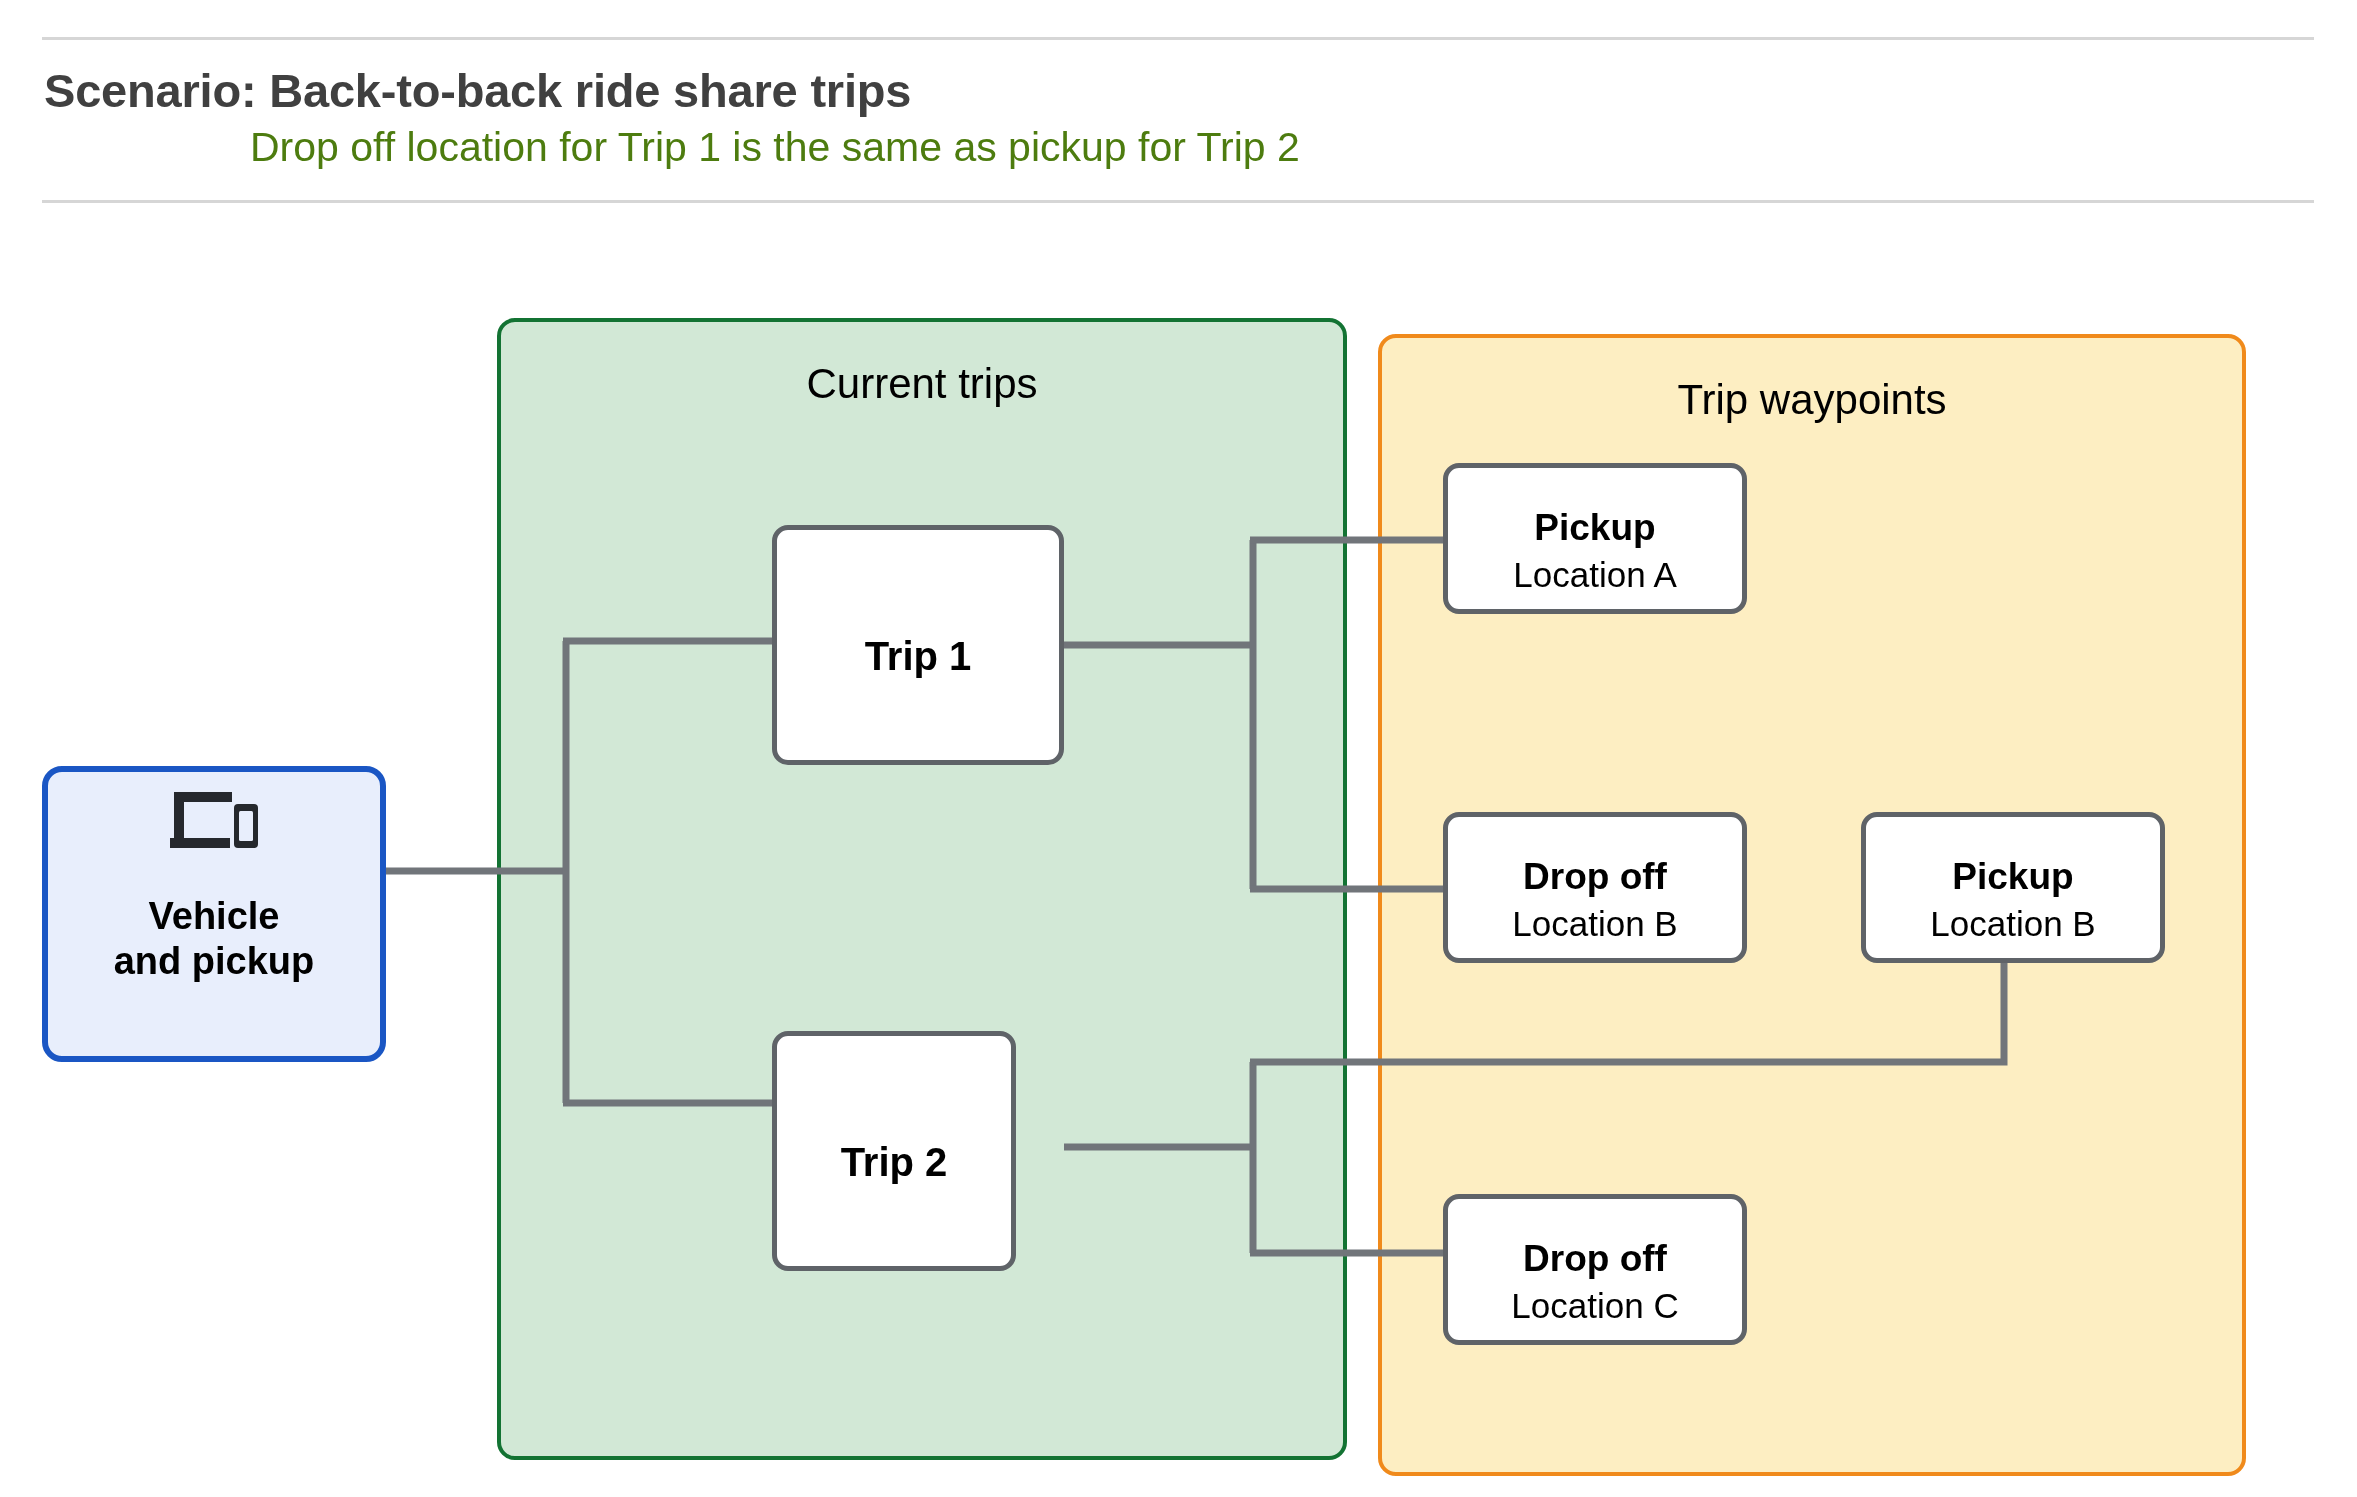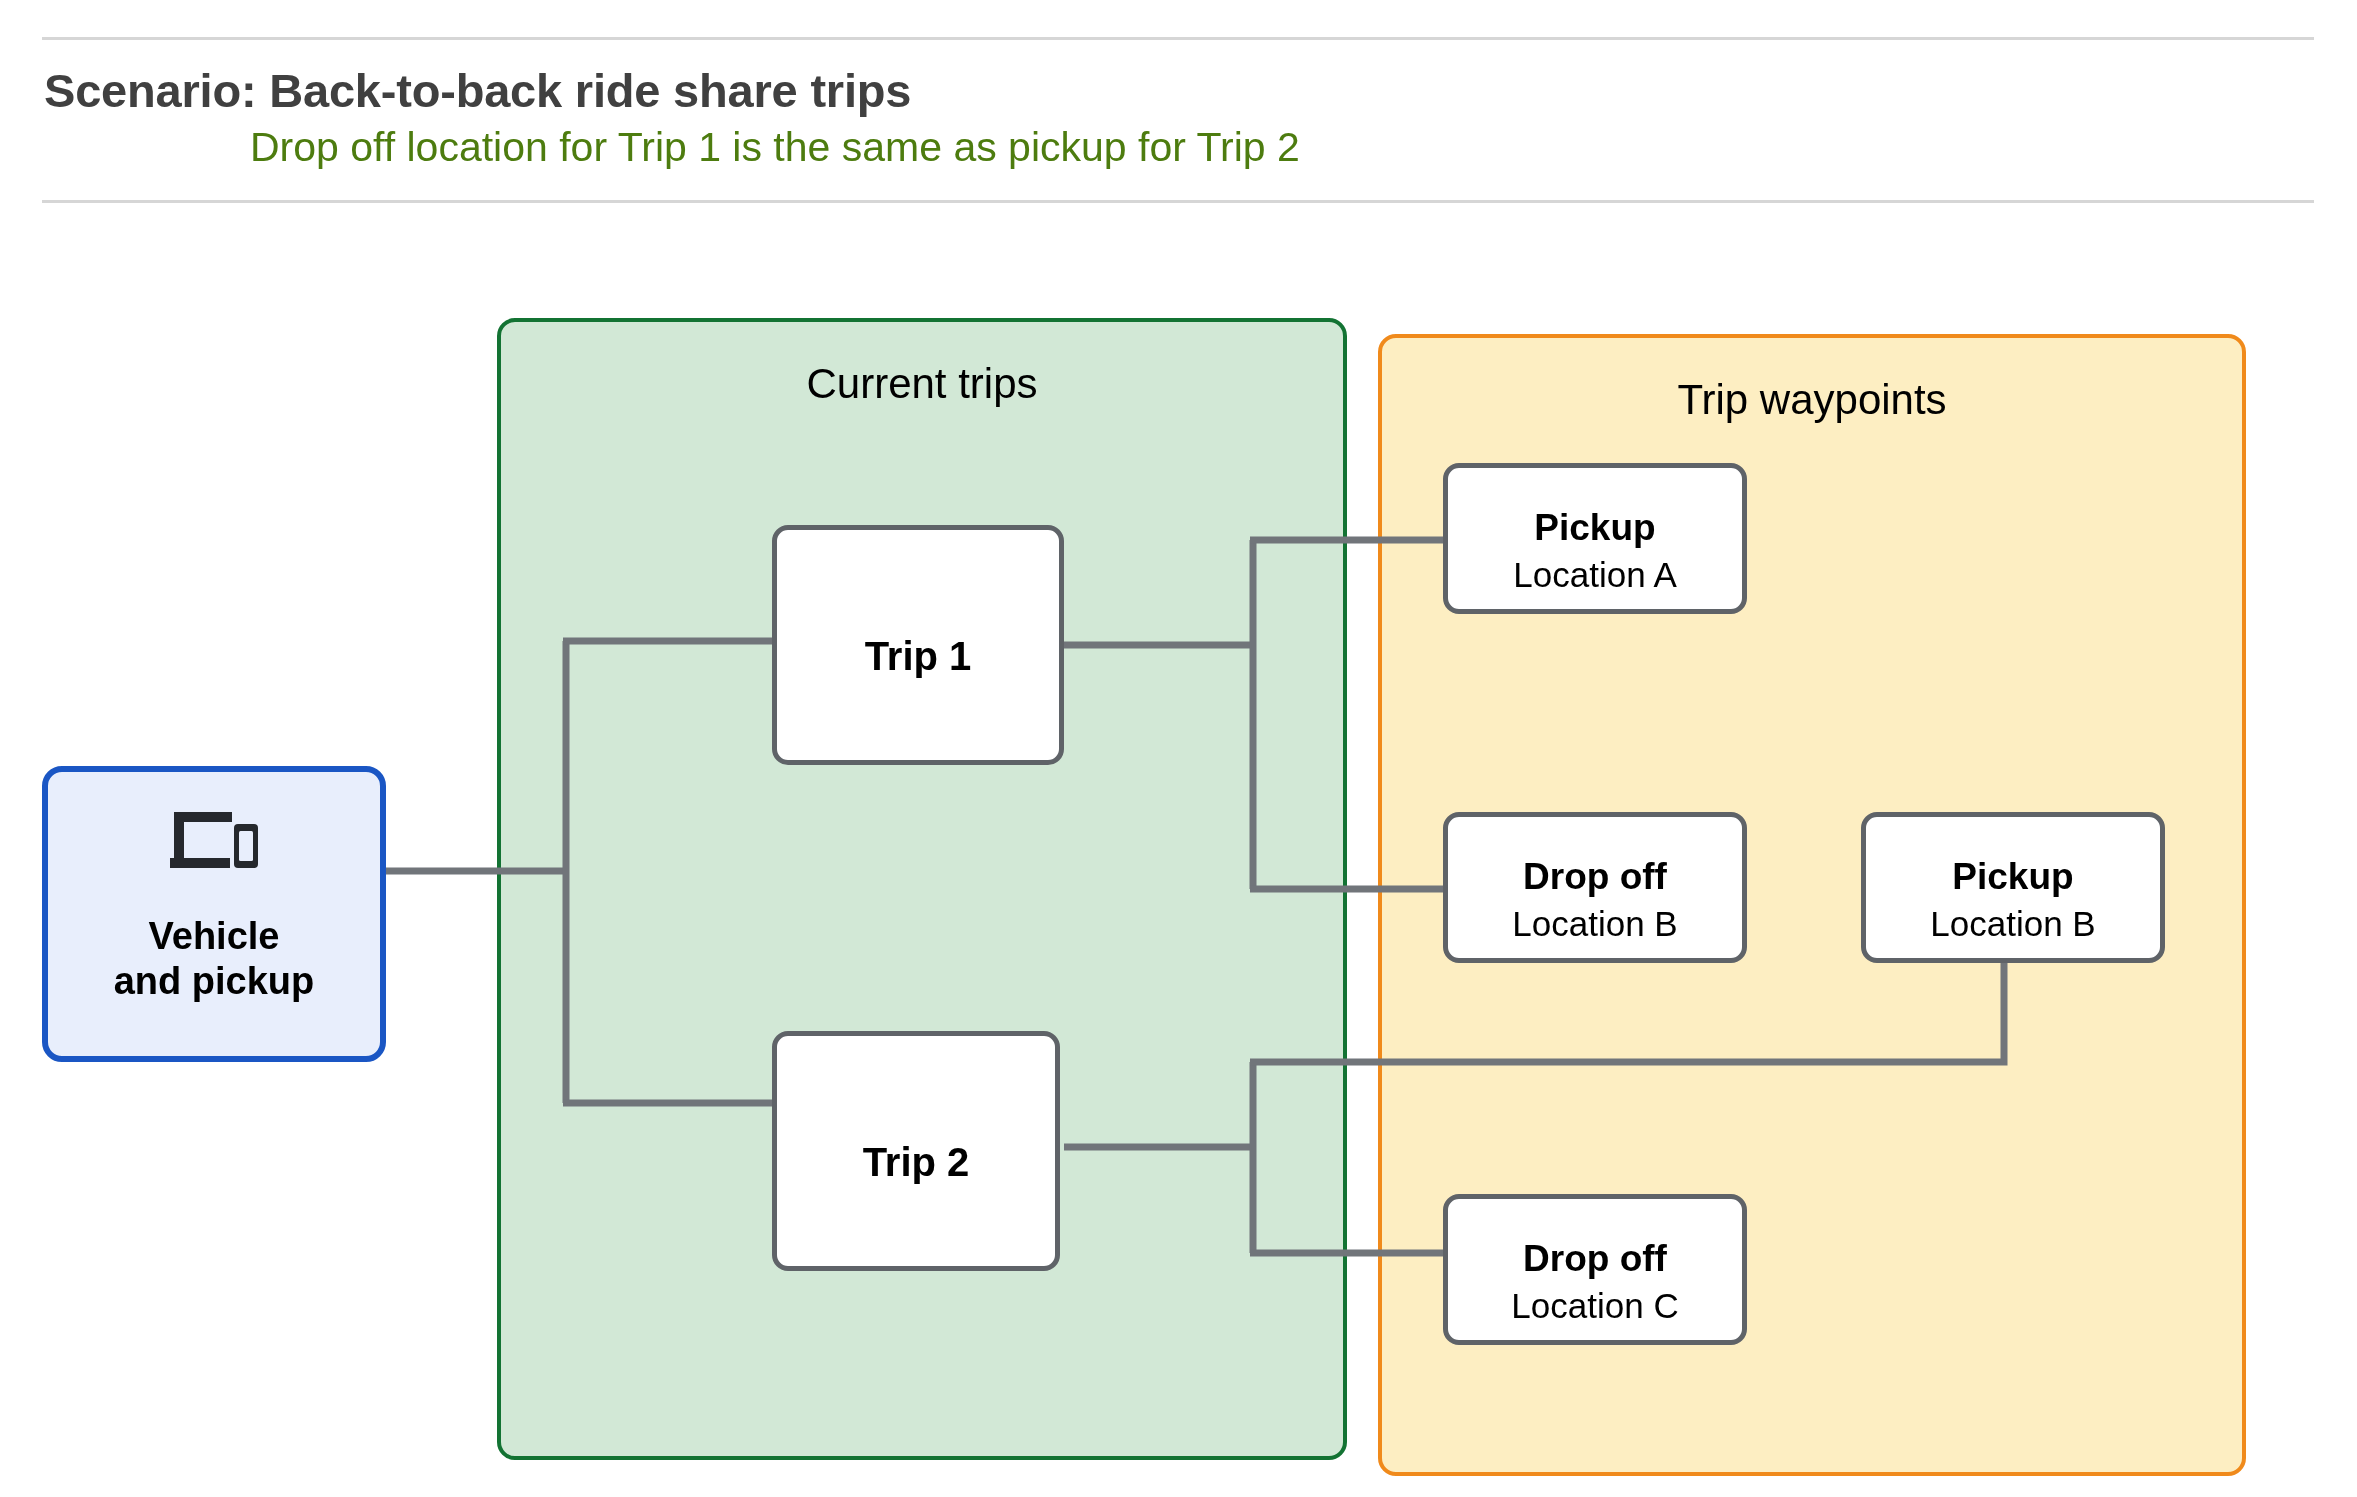--- a/index.html
+++ b/index.html
@@ -105,31 +105,31 @@
     margin-top: 4px;
   }
 
   #node-vehicle {
     left: 42px; top: 766px;
     width: 344px; height: 296px;
     background: #e8eefc;
     border: 6px solid #1a56c4;
     border-radius: 20px;
     justify-content: flex-start;
-    padding-top: 36px;
+    padding-top: 16px;
   }
   #node-vehicle .title {
     font-size: 38px;
     font-weight: bold;
     margin-top: 34px;
   }
   .devices-icon { display:block; }
 
   #node-trip1 { left: 772px; top: 525px; width: 292px; height: 240px; text-align: right; }
-  #node-trip2 { left: 772px; top: 1031px; width: 288px; height: 240px; }
+  #node-trip2 { left: 772px; top: 1031px; width: 244px; height: 240px; }
   #node-trip1 .title, #node-trip2 .title { font-size: 40px; }
 
   #node-pickup-a  { left: 1443px; top: 463px;  width: 304px; height: 151px; }
   #node-dropoff-b { left: 1443px; top: 812px;  width: 304px; height: 151px; }
   #node-pickup-b  { left: 1861px; top: 812px;  width: 304px; height: 151px; }
   #node-dropoff-c { left: 1443px; top: 1194px; width: 304px; height: 151px; }
 
   
   #edges {
     position: absolute;

